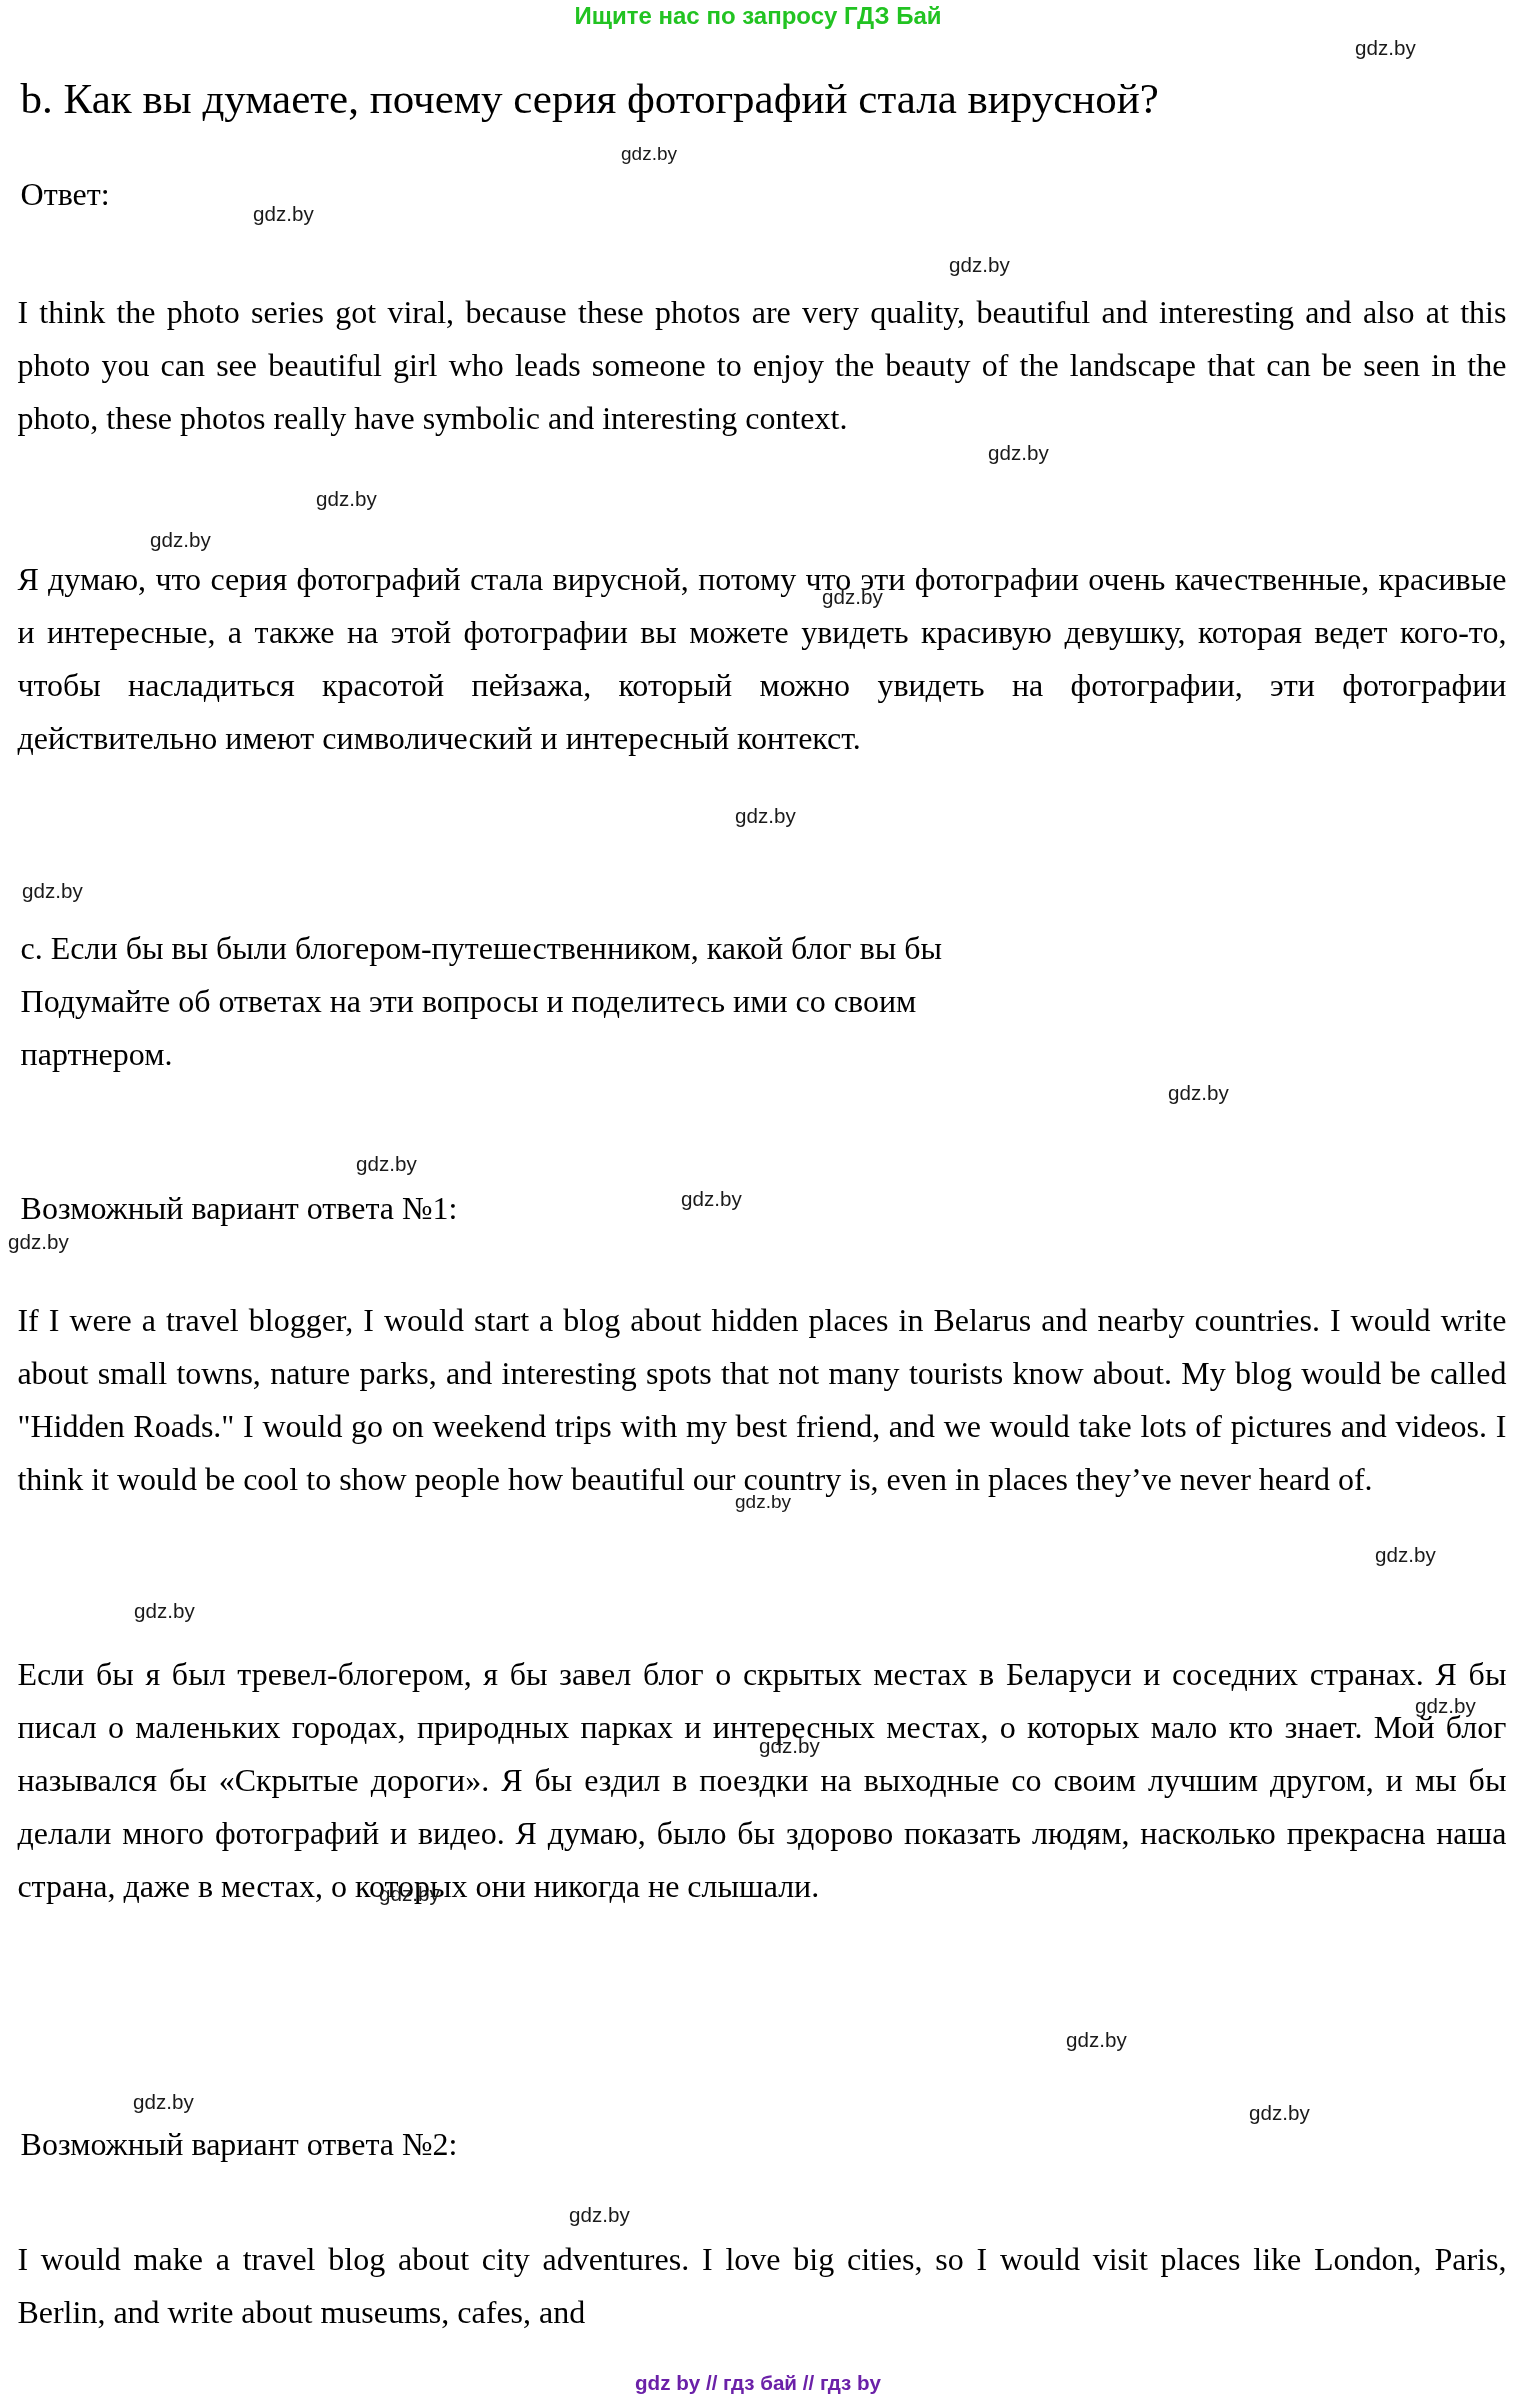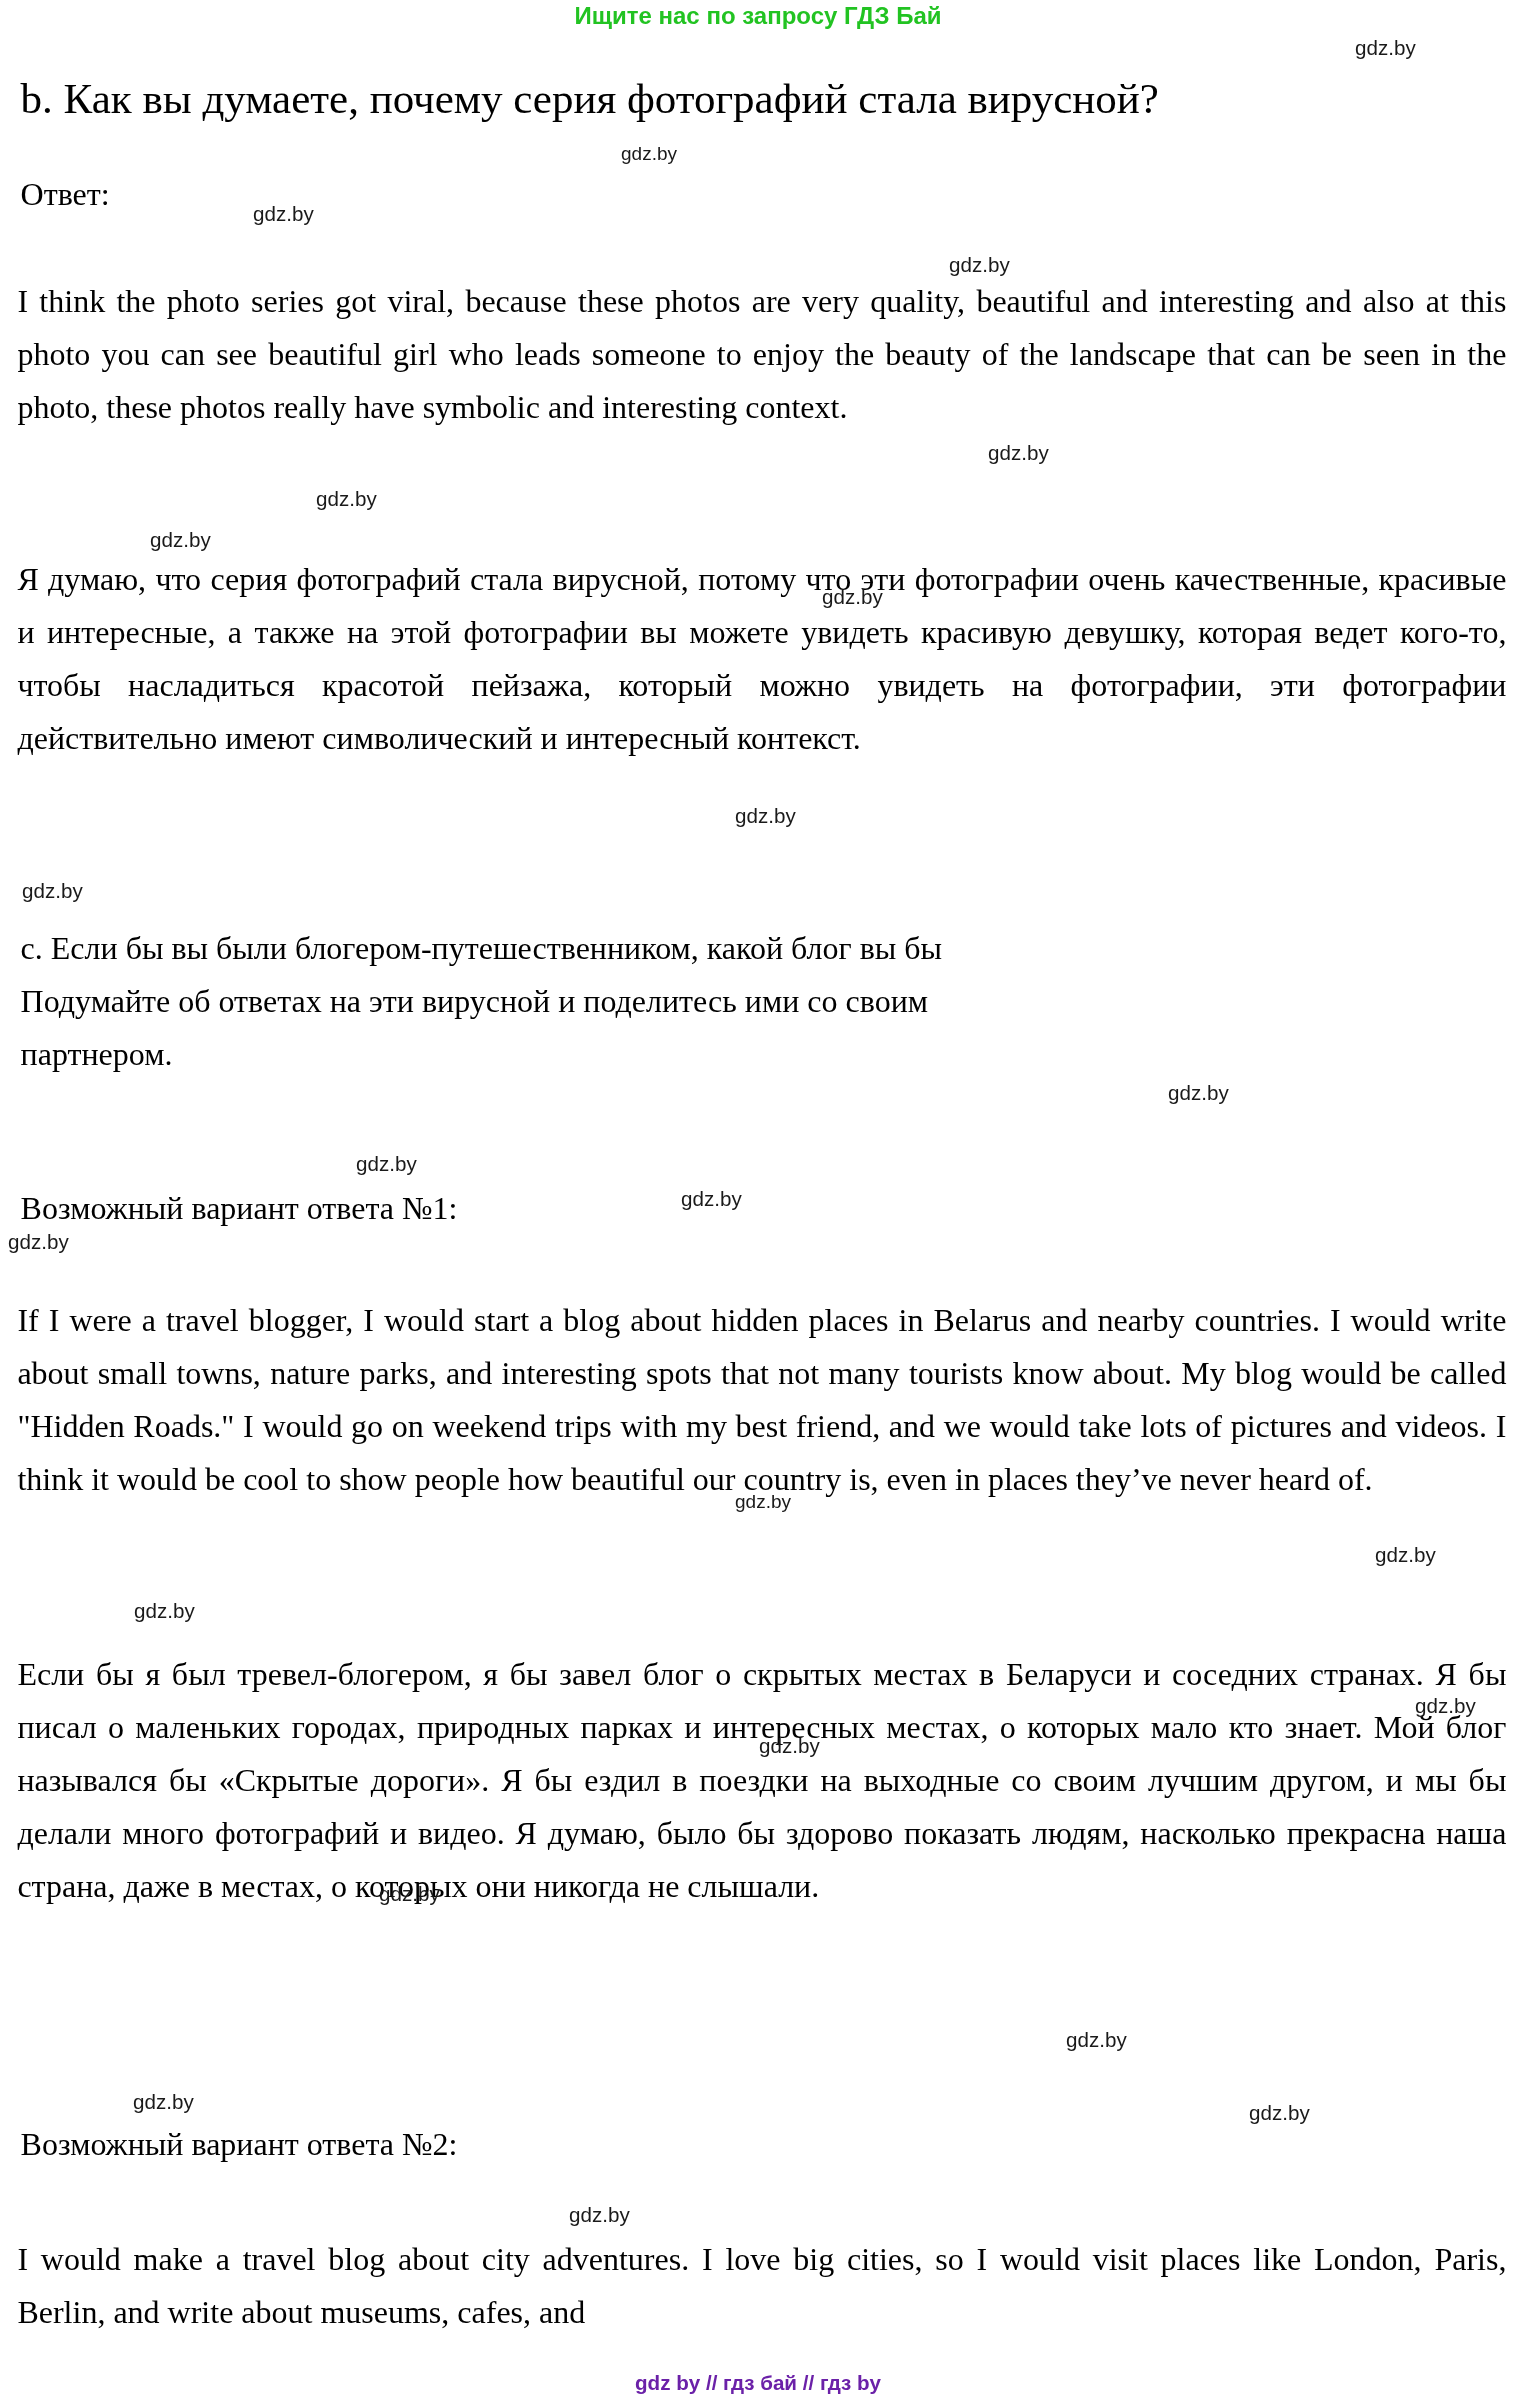--- a/index.html
+++ b/index.html
@@ -109,29 +109,29 @@
 <body>
 
 <div class="promo-header" style="color: rgb(34, 195, 34);">Ищите нас по запросу ГДЗ Бай</div>
 
 <div class="doc">
 
   <div class="blk q-line" style="left:20.6px; top:74px; width:1344px;">b. Как вы думаете, почему серия фотографий стала вирусной?</div>
 
   <div class="blk answer-label" style="left:20.6px; top:176px;">Ответ:</div>
 
-  <div class="blk para" style="left:17.4px; top:275px; width:1489px;">I think the photo series got viral, because these photos are very quality, beautiful and interesting and also at this photo you can see beautiful girl who leads someone to enjoy the beauty of the landscape that can be seen in the photo, these photos really have symbolic and interesting context.</div>
+  <div class="blk para" style="left:17.4px; top:286px; width:1489px;">I think the photo series got viral, because these photos are very quality, beautiful and interesting and also at this photo you can see beautiful girl who leads someone to enjoy the beauty of the landscape that can be seen in the photo, these photos really have symbolic and interesting context.</div>
 
   <div class="blk para-ru" style="left:17.4px; top:553px; width:1489px;">Я думаю, что серия фотографий стала вирусной, потому что эти фотографии очень качественные, красивые и интересные, а также на этой фотографии вы можете увидеть красивую девушку, которая ведет кого-то, чтобы насладиться красотой пейзажа, который можно увидеть на фотографии, эти фотографии действительно имеют символический и интересный контекст.</div>
 
   <div class="blk" style="left:20.6px; top:922px; width:1489px; font-size:32px; line-height:53px;">
     <div style="display:flex; justify-content:space-between; white-space:nowrap;">
       <span>c. Если бы вы были блогером-путешественником, какой блог вы бы</span>
     </div>
-    <div style="white-space:nowrap;">Подумайте об ответах на эти вирусной и поделитесь ими со своим</div>
+    <div style="white-space:nowrap;">Подумайте об ответах на эти вопросы и поделитесь ими со своим</div>
     <div style="white-space:nowrap;">партнером.</div>
   </div>
 
   <div class="blk heading" style="left:20.6px; top:1190px;">Возможный вариант ответа №1:</div>
 
   <div class="blk para" style="left:17.4px; top:1294px; width:1489px;">If I were a travel blogger, I would start a blog about hidden places in Belarus and nearby countries. I would write about small towns, nature parks, and interesting spots that not many tourists know about. My blog would be called "Hidden Roads." I would go on weekend trips with my best friend, and we would take lots of pictures and videos. I think it would be cool to show people how beautiful our country is, even in places they’ve never heard of.</div>
 
   <div class="blk para-ru" style="left:17.4px; top:1648px; width:1489px;">Если бы я был тревел-блогером, я бы завел блог о скрытых местах в Беларуси и соседних странах. Я бы писал о маленьких городах, природных парках и интересных местах, о которых мало кто знает. Мой блог назывался бы «Скрытые дороги». Я бы ездил в поездки на выходные со своим лучшим другом, и мы бы делали много фотографий и видео. Я думаю, было бы здорово показать людям, насколько прекрасна наша страна, даже в местах, о которых они никогда не слышали.</div>
 
   <div class="blk heading" style="left:20.6px; top:2126px;">Возможный вариант ответа №2:</div>

